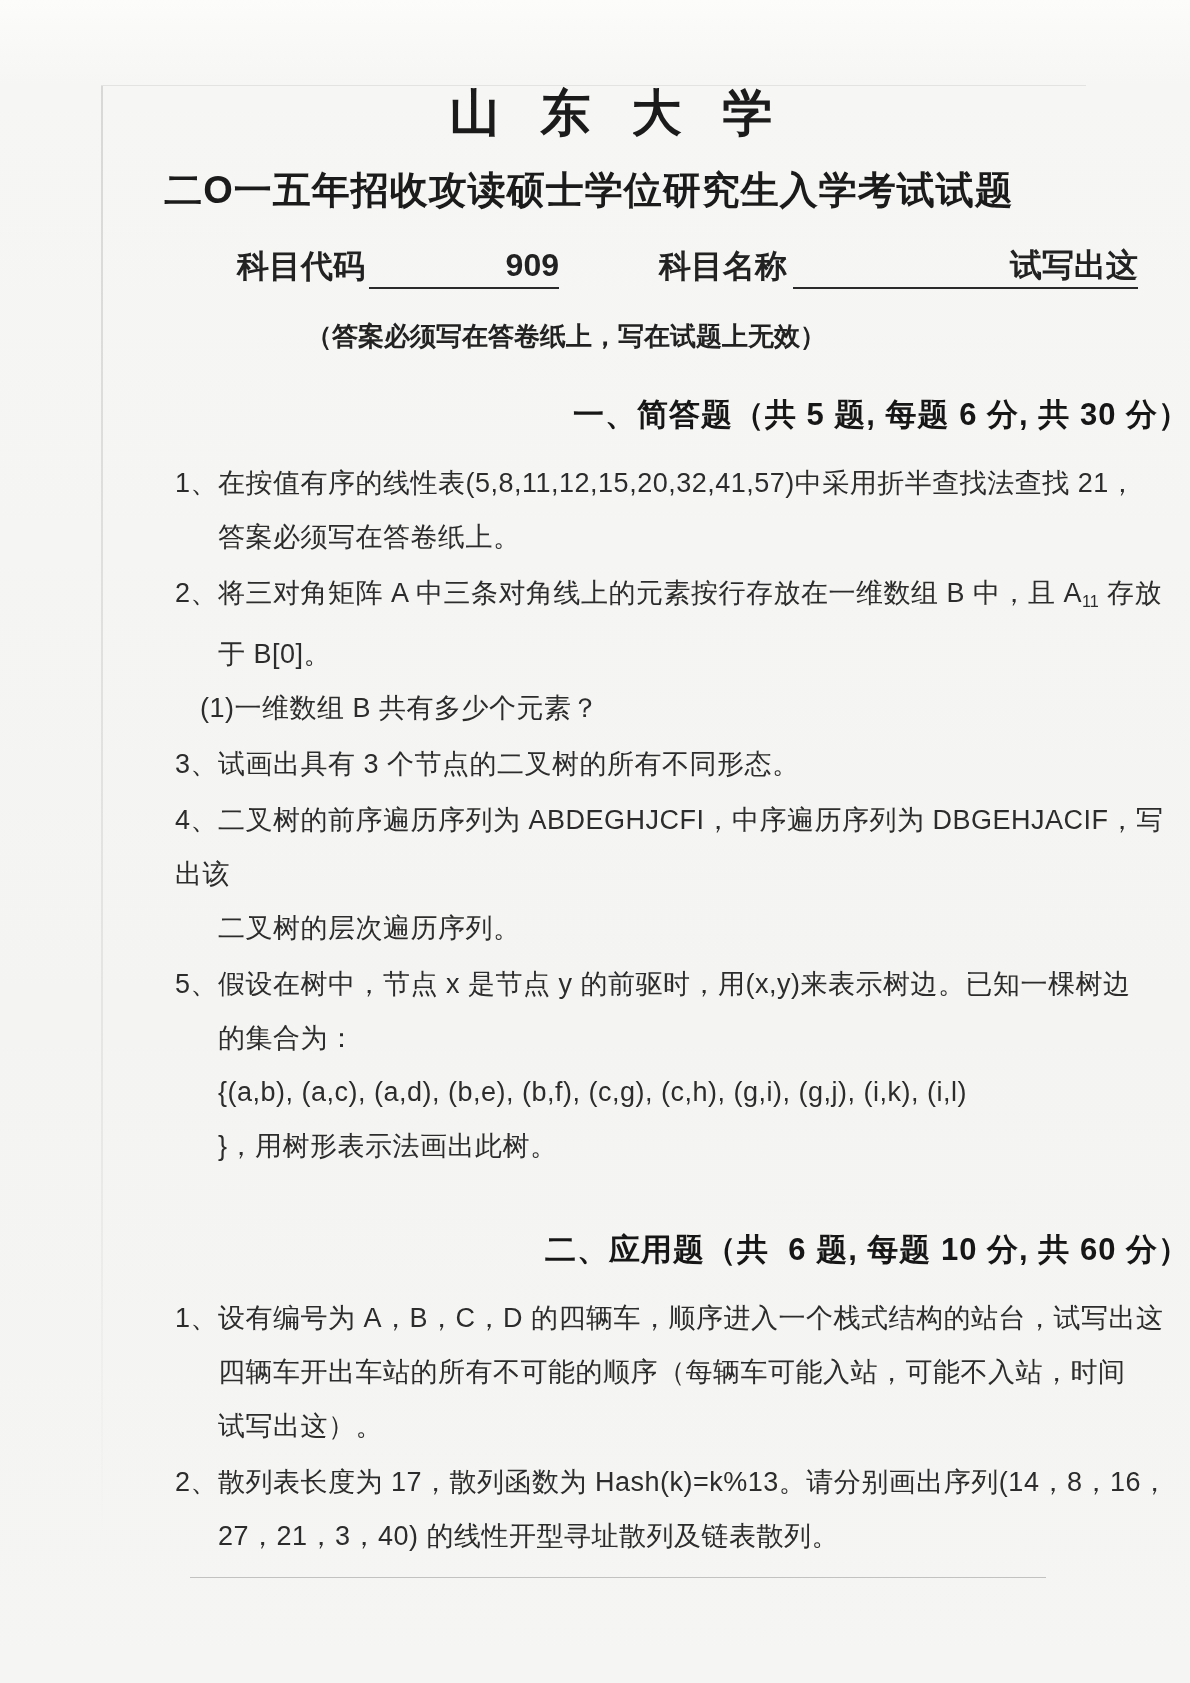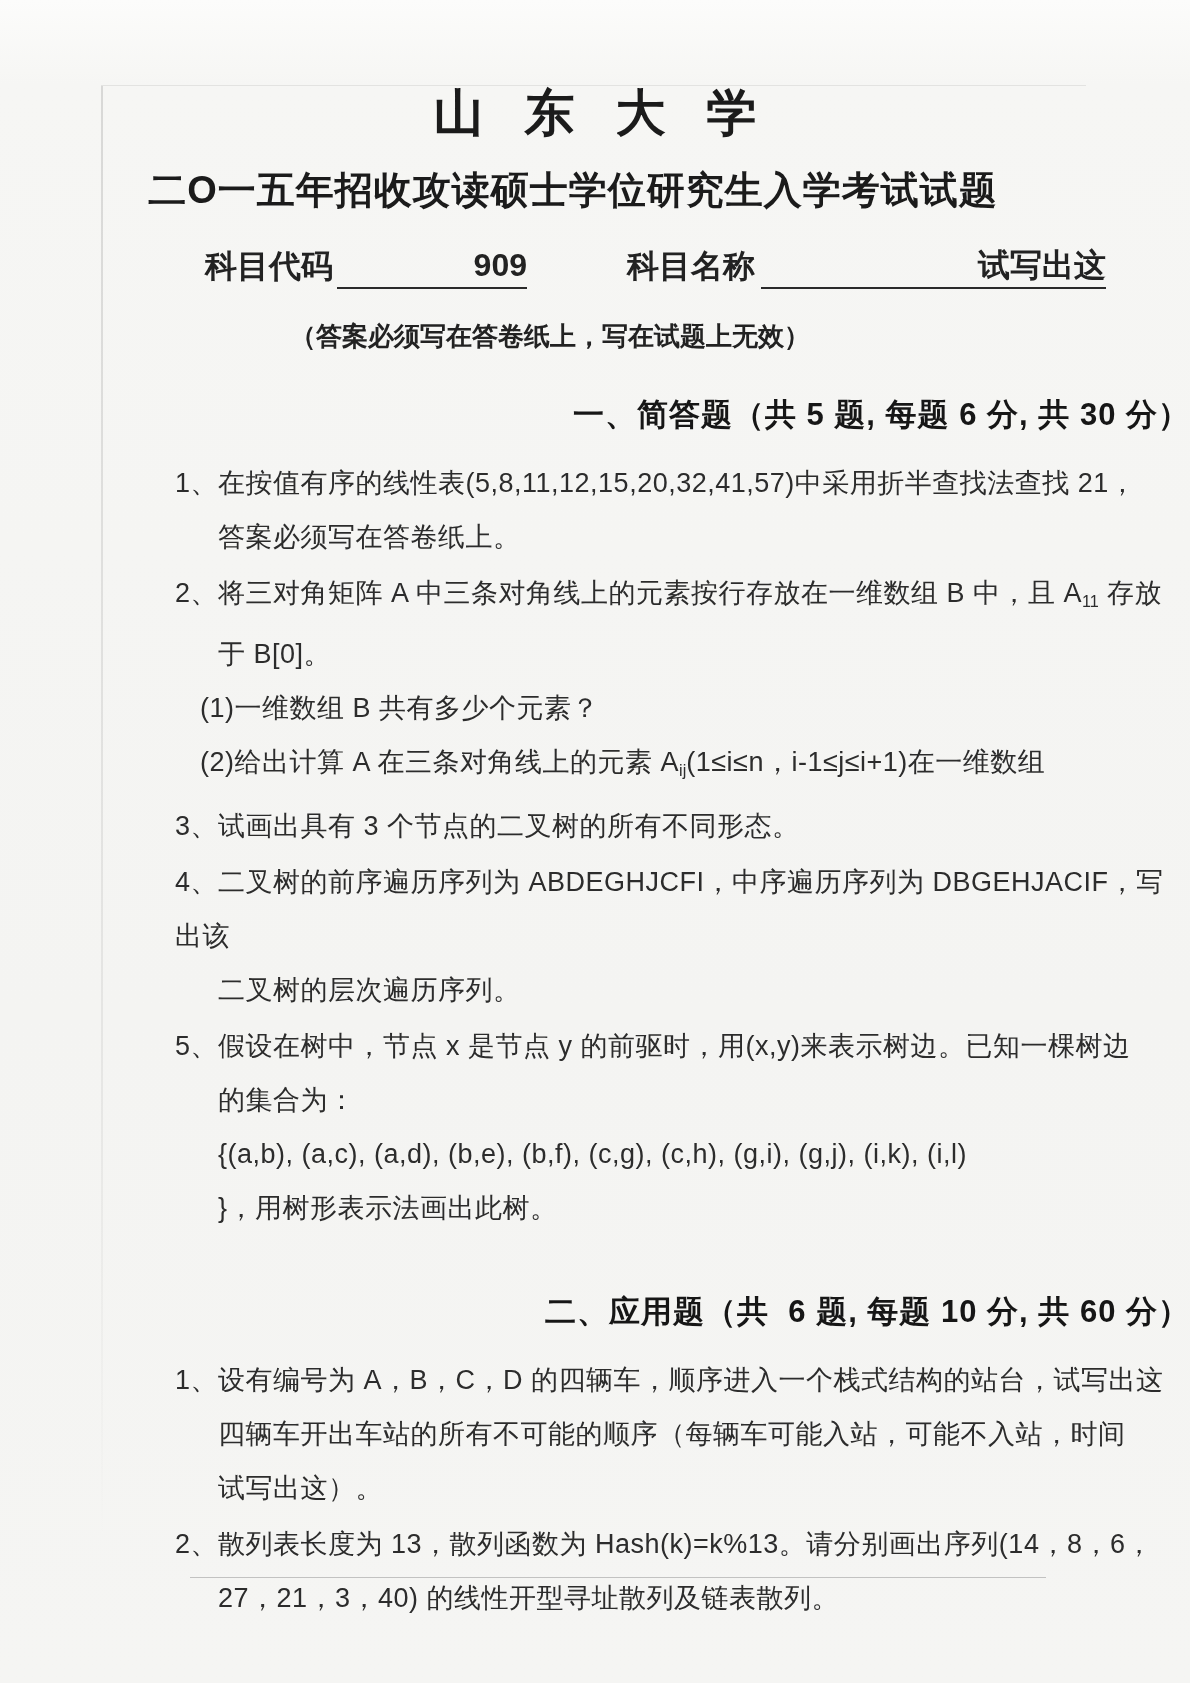--- a/index.html
+++ b/index.html
@@ -20,21 +20,21 @@
   }
   .scan-topline {
     position: absolute; left: 101px; top: 85px; width: 985px; height: 1px;
     background: rgba(110,110,110,0.14);
   }
   .scan-rule-bottom {
     position: absolute; left: 190px; top: 1577px; width: 856px; height: 1px;
     background: rgba(100,100,100,0.35);
   }
 
-  .header { padding-top: 86px; }
+  .header { padding-top: 86px; padding-left: 32px; }
   .university {
     margin: 0;
     font-size: 50px;
     font-weight: bold;
     color: #1b1b1b;
     text-align: center;
     letter-spacing: 0.82em;
     padding-left: 0.82em;
     line-height: 1.1;
   }
@@ -134,21 +134,20 @@
       <div class="section-heading">一、简答题（共 5 题, 每题 6 分, 共 30 分）</div>
       <div class="questions">
           <div class="question">
             <div class="q-line indent-num">1、在按值有序的线性表(5,8,11,12,15,20,32,41,57)中采用折半查找法查找 21，</div>
             <div class="q-line indent-cont">答案必须写在答卷纸上。</div>
           </div>
           <div class="question">
             <div class="q-line indent-num">2、将三对角矩阵 A 中三条对角线上的元素按行存放在一维数组 B 中，且 A<span class="subscript">11</span> 存放</div>
             <div class="q-line indent-cont">于 B[0]。</div>
             <div class="q-line indent-sub">(1)一维数组 B 共有多少个元素？</div>
-            <div class="q-line indent-sub">(2)给出计算 A 在三条对角线上的元素 A<span class="subscript">ij</span>(1≤i≤n，i-1≤j≤i+1)在一维数组</div>
           </div>
           <div class="question">
             <div class="q-line indent-num">3、试画出具有 3 个节点的二叉树的所有不同形态。</div>
           </div>
           <div class="question">
             <div class="q-line indent-num">4、二叉树的前序遍历序列为 ABDEGHJCFI，中序遍历序列为 DBGEHJACIF，写出该</div>
             <div class="q-line indent-cont">二叉树的层次遍历序列。</div>
           </div>
           <div class="question">
             <div class="q-line indent-num">5、假设在树中，节点 x 是节点 y 的前驱时，用(x,y)来表示树边。已知一棵树边</div>
@@ -161,20 +160,20 @@
 
     <div class="section">
       <div class="section-heading">二、应用题（共  6 题, 每题 10 分, 共 60 分）</div>
       <div class="questions">
           <div class="question">
             <div class="q-line indent-num">1、设有编号为 A，B，C，D 的四辆车，顺序进入一个栈式结构的站台，试写出这</div>
             <div class="q-line indent-cont">四辆车开出车站的所有不可能的顺序（每辆车可能入站，可能不入站，时间</div>
             <div class="q-line indent-cont">试写出这）。</div>
           </div>
           <div class="question">
-            <div class="q-line indent-num">2、散列表长度为 13，散列函数为 Hash(k)=k%13。请分别画出序列(14，8，6，</div>
+            <div class="q-line indent-num">2、散列表长度为 17，散列函数为 Hash(k)=k%13。请分别画出序列(14，8，16，</div>
             <div class="q-line indent-cont">27，21，3，40) 的线性开型寻址散列及链表散列。</div>
           </div>
         </div>
     </div>
   </div>
 
 </div>
 
 </body></html>

